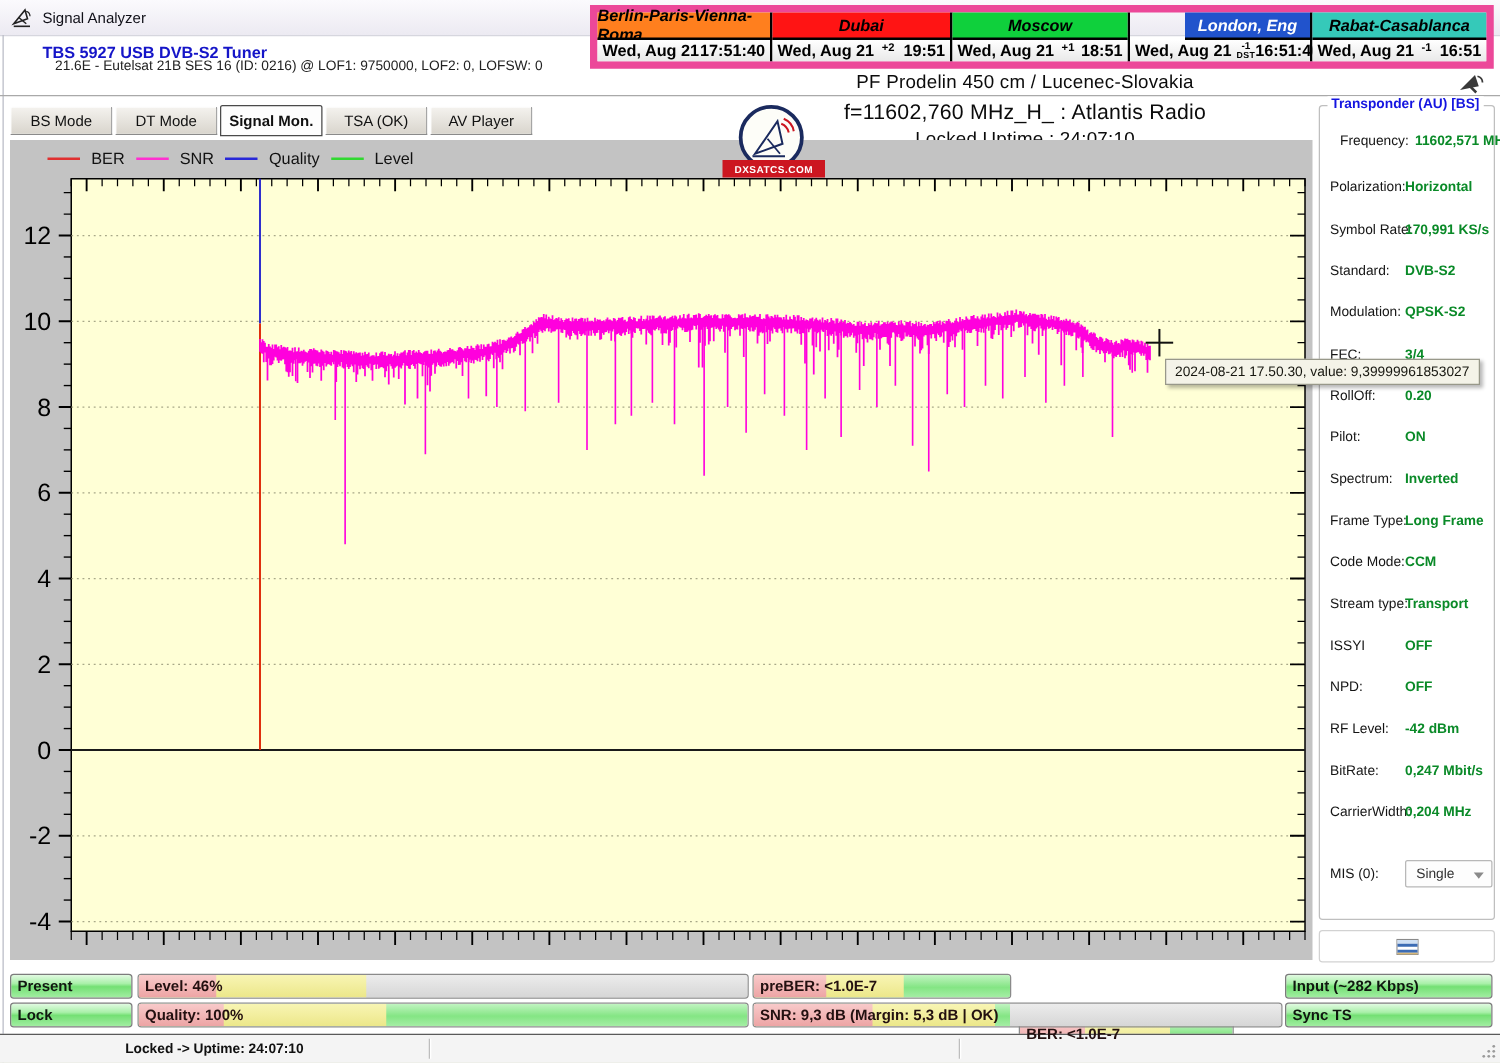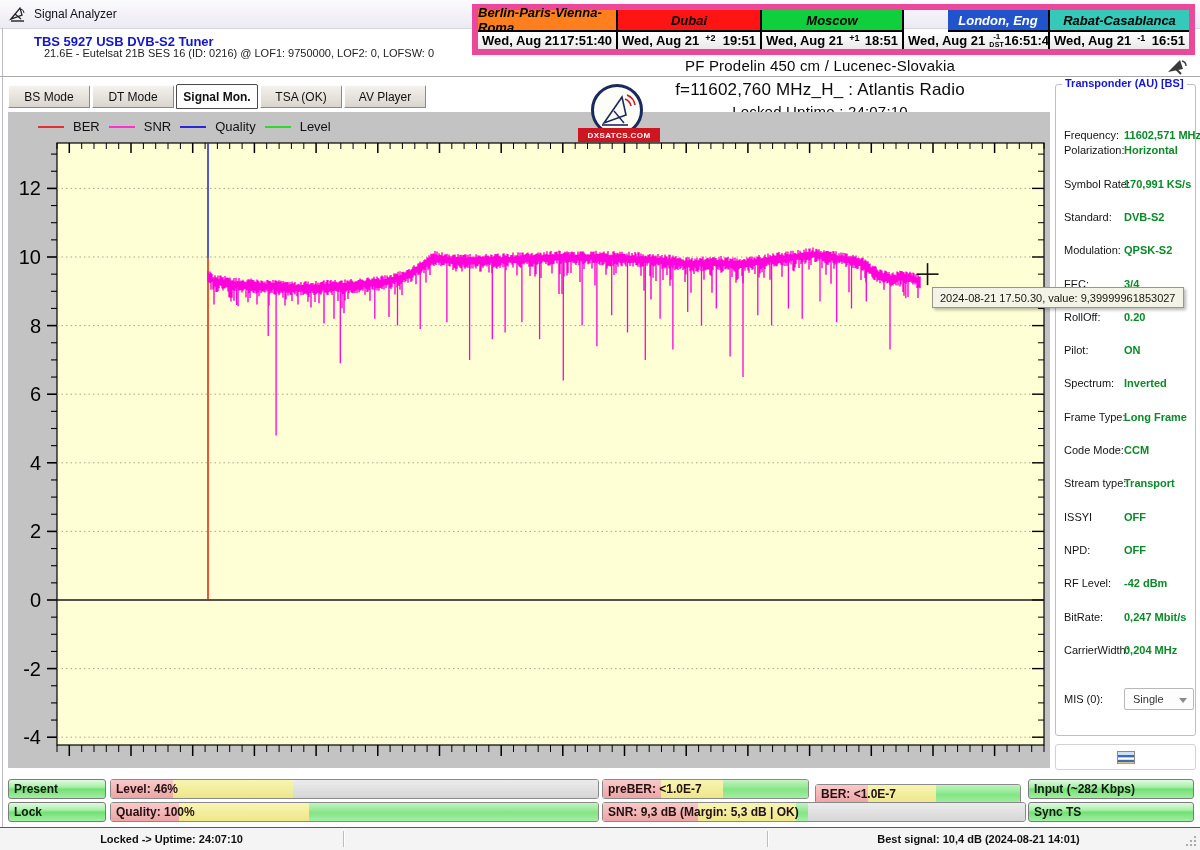--- a/index.html
+++ b/index.html
@@ -462,21 +462,21 @@
         <line x1="8" y1="38" x2="34" y2="38" stroke="#1a2a5e" stroke-width="1.6"></line>
       </svg>
     </div>
     <div class="banner">DXSATCS.COM</div>
   </div>
 
   <div class="abs tooltip">2024-08-21 17.50.30, value: 9,39999961853027</div>
 
   <div class="abs panel" id="panel">
     <span class="paneltitle">Transponder (AU) [BS]</span>
-  <div class="prow" style="top: 44px;">
+  <div class="prow" style="top: 22px; margin-left: 8px;">
         <span class="plabel">Frequency:</span>
         <span class="pvalue">11602,571 MHz</span>
       </div>
       <div class="prow" style="top: 59.3px;">
         <span class="plabel">Polarization:</span>
         <span class="pvalue">Horizontal</span>
       </div>
       <div class="prow" style="top: 92.6px;">
         <span class="plabel">Symbol Rate:</span>
         <span class="pvalue">170,991 KS/s</span>
@@ -559,21 +559,21 @@
         <div class="seg yellow" style="left: 0px; width: 182px;"></div>
         <div class="seg pink" style="left: 0px; width: 62px;"></div>
         <div class="blabel">Level: 46%</div>
       </div>
       <div class="abs ind-bar" style="left: 602px; top: 779px; width: 207px;">
         <div class="seg green" style="left: 0px; width: 100%;"></div>
         <div class="seg yellow" style="left: 0px; width: 120px;"></div>
         <div class="seg pink" style="left: 0px; width: 58px;"></div>
         <div class="blabel">preBER: &lt;1.0E-7</div>
       </div>
-      <div class="abs ind-bar" style="left: 815px; top: 784px; width: 206px;">
+      <div class="abs ind-bar" style="left: 815px; top: 817px; width: 172px;">
         <div class="seg green" style="left: 0px; width: 100%;"></div>
         <div class="seg yellow" style="left: 0px; width: 120px;"></div>
         <div class="seg pink" style="left: 0px; width: 52px;"></div>
         <div class="blabel">BER: &lt;1.0E-7</div>
       </div>
       <div class="abs ind-btn" style="left: 1028px; top: 779px; width: 166px;">Input (~282 Kbps)</div>
       <div class="abs ind-btn" style="left: 8px; top: 802px; width: 98px;">Lock</div>
       <div class="abs ind-bar" style="left: 110px; top: 802px; width: 489px;">
         <div class="seg green" style="left: 0px; width: 100%;"></div>
         <div class="seg yellow" style="left: 0px; width: 198px;"></div>
@@ -588,21 +588,20 @@
         <div class="blabel">SNR: 9,3 dB (Margin: 5,3 dB | OK)</div>
       </div>
       <div class="abs ind-btn" style="left: 1028px; top: 802px; width: 166px;">Sync TS</div>
     </div>
 
   <div class="abs statusbar">
     <div class="sbsection" style="left:0;width:343px;">Locked -&gt; Uptime: 24:07:10</div>
     <div class="sbdiv" style="left:343px;"></div>
     <div class="sbsection" style="left:343px;width:424px;margin-top:45px;">SYNC 0 | TEI 12 | CC 22</div>
     <div class="sbdiv" style="left:767px;"></div>
-    <div class="sbsection" style="left:767px;width:423px;">Best signal: 10,4 dB (2024-08-21 14:01)</div>
     <svg class="grip" viewBox="0 0 13 13">
       <g fill="#9a9a9a">
           <circle cx="11" cy="3" r="1.1"></circle>
           <circle cx="11" cy="7" r="1.1"></circle>
           <circle cx="11" cy="11" r="1.1"></circle>
       <circle cx="7" cy="7" r="1.1"></circle>
           <circle cx="7" cy="11" r="1.1"></circle>
           <circle cx="3" cy="11" r="1.1"></circle>
         </g>
     </svg>

